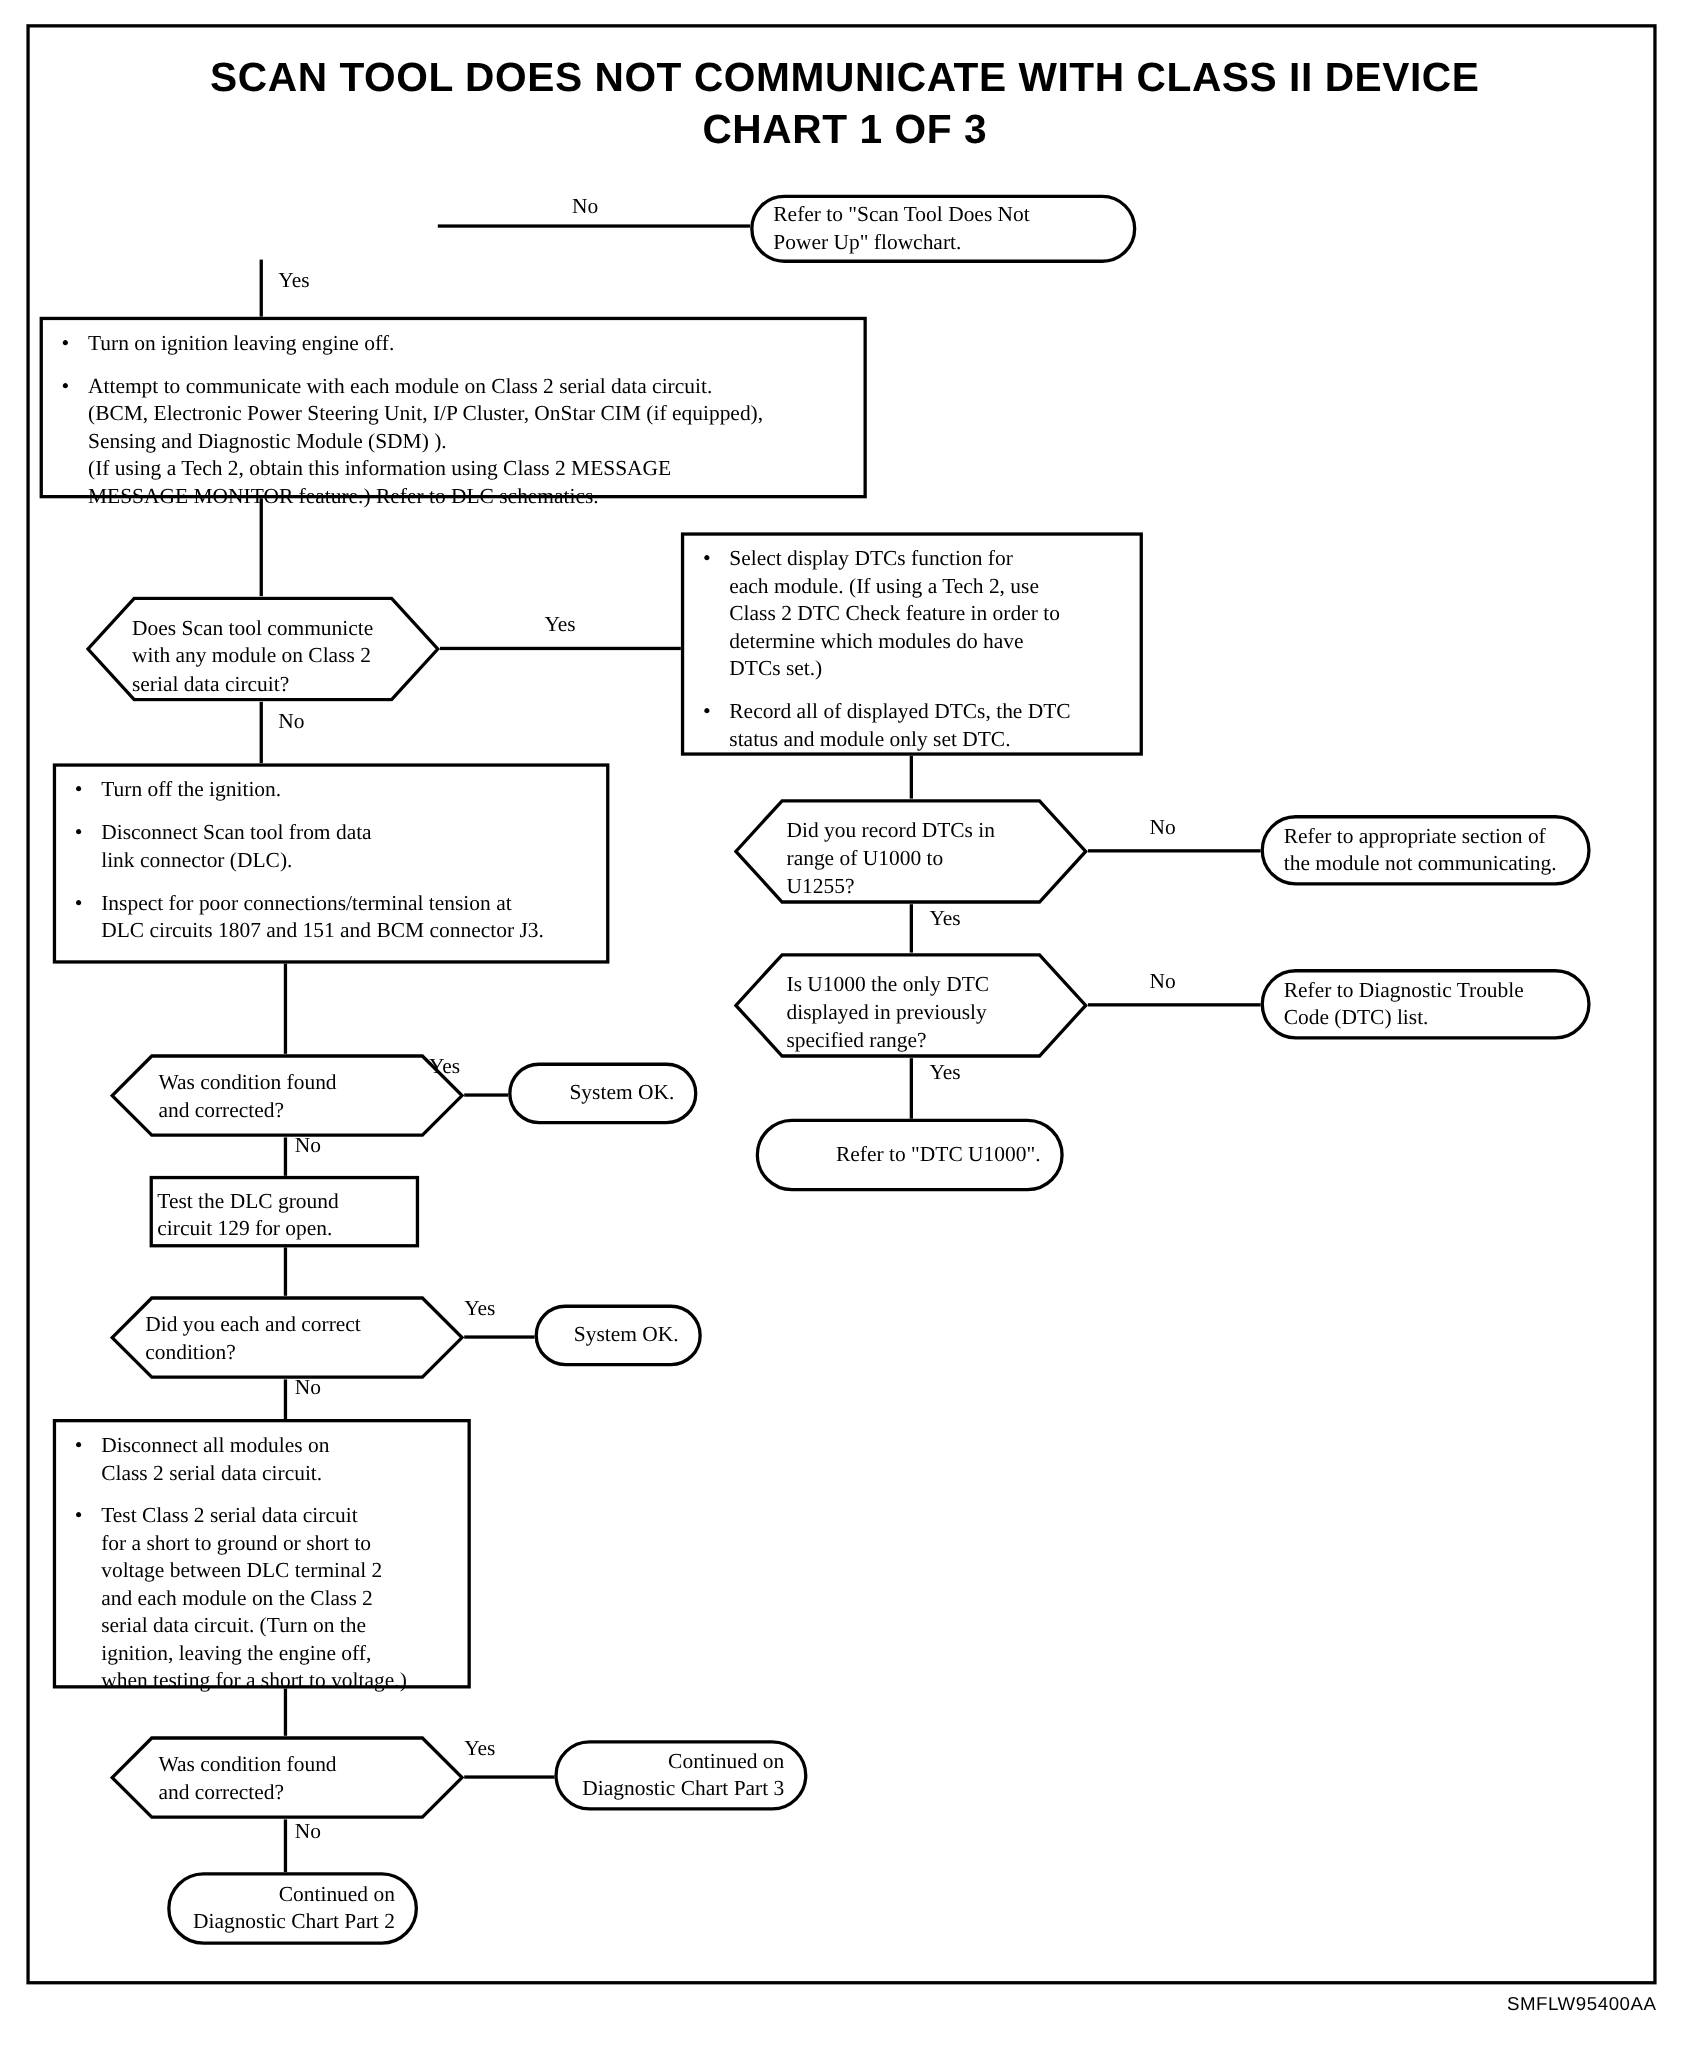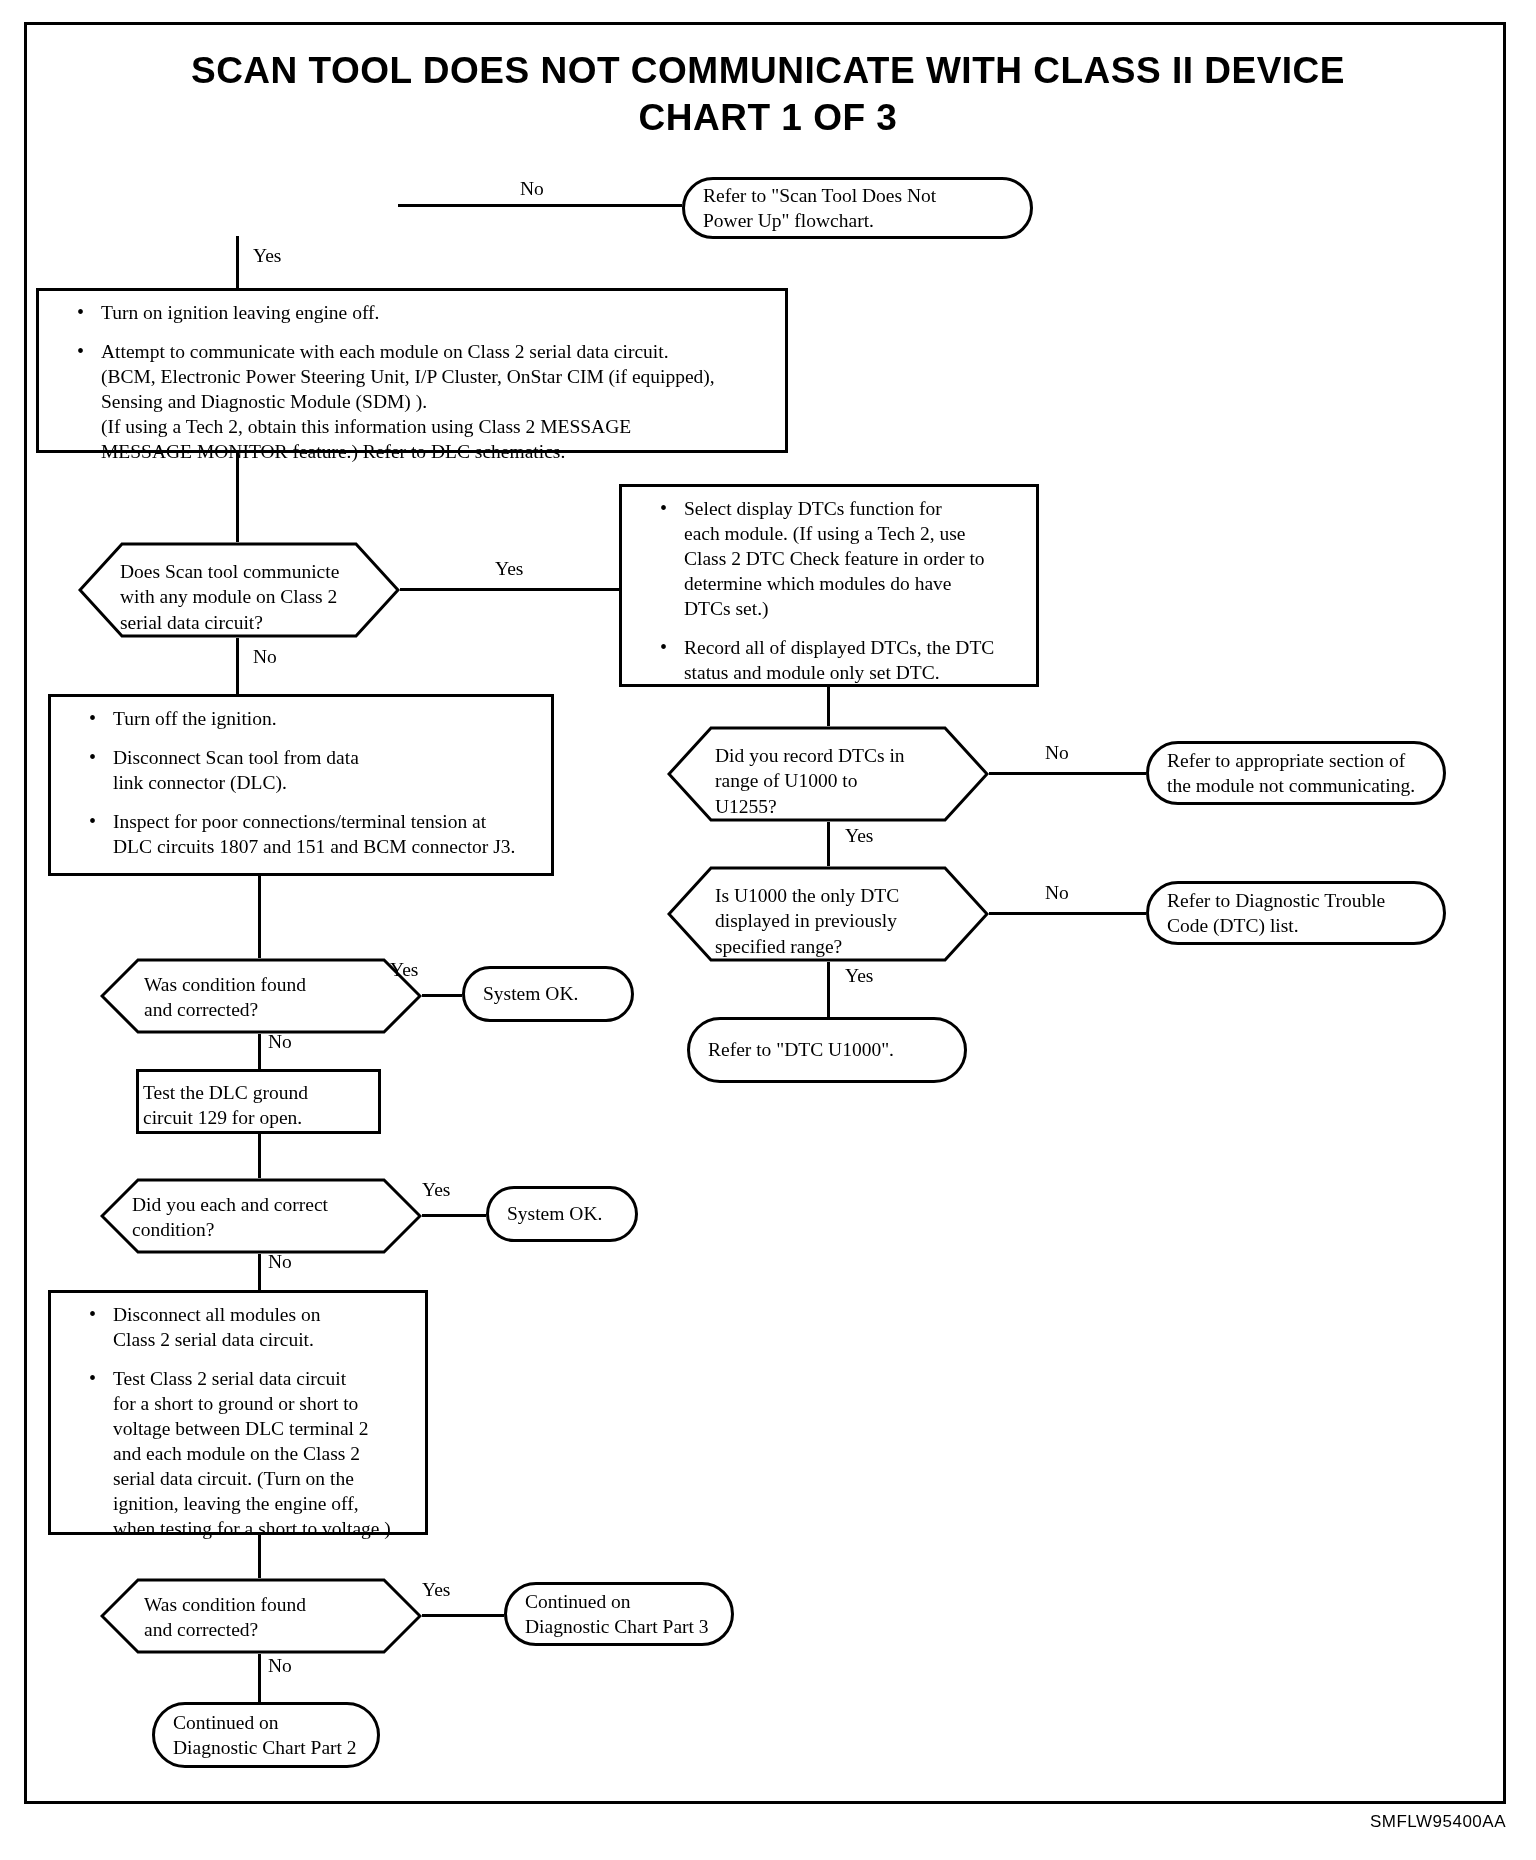--- a/index.html
+++ b/index.html
@@ -5,35 +5,35 @@
   html,body{margin:0;padding:0;background:#ffffff;}
   body{font-family:"Liberation Serif", serif;color:#000;}
   #page{position:relative;width:1536px;height:1860px;background:#fff;overflow:hidden;}
   #frame{position:absolute;left:24px;top:22px;width:1482px;height:1782px;border:3px solid #000;box-sizing:border-box;}
   .node{position:absolute;box-sizing:border-box;}
   .title{position:absolute;left:0;width:1536px;text-align:center;font-family:"Liberation Sans", sans-serif;font-weight:700;letter-spacing:0.5px;}
   #title1{top:50px;font-size:37px;}
   #title2{top:97px;font-size:37px;}
   
   .proc{border:3px solid #000;background:#fff;}
-  .proc .inner{padding:10px 32px;}
+  .proc .inner{padding:10px 11px;}
   
   ul.bl{margin:0;padding:0;list-style:none;}
   ul.bl>li{position:relative;padding-left:30px;margin:0 0 14px 0;font-size:19.5px;line-height:1.28;}
   ul.bl>li:last-child{margin-bottom:0;}
   ul.bl>li:before{content:"\2022";position:absolute;left:6px;top:-1px;font-size:20px;}
   .plain{font-size:19.5px;line-height:1.3;}
   
   .hex{position:absolute;}
   .hex svg{position:absolute;left:0;top:0;}
   .hex .txt{position:absolute;font-size:19.5px;line-height:1.3;}
   
   .term{border:3px solid #000;border-radius:999px;background:#fff;display:flex;align-items:center;}
   .term .t{padding:0 18px;font-size:19.5px;line-height:1.3;width:100%;}
-  .term.ctr .t{text-align:left;}
+  .term.ctr .t{text-align:right;}
   
   .ln{position:absolute;background:#000;}
   .lbl{position:absolute;font-size:19.5px;}
   #footer{position:absolute;right:30px;top:1812px;font-family:"Liberation Sans", sans-serif;font-size:17px;letter-spacing:0.5px;}
 </style>
 </head>
 <body>
 
 <div id="page">
 

